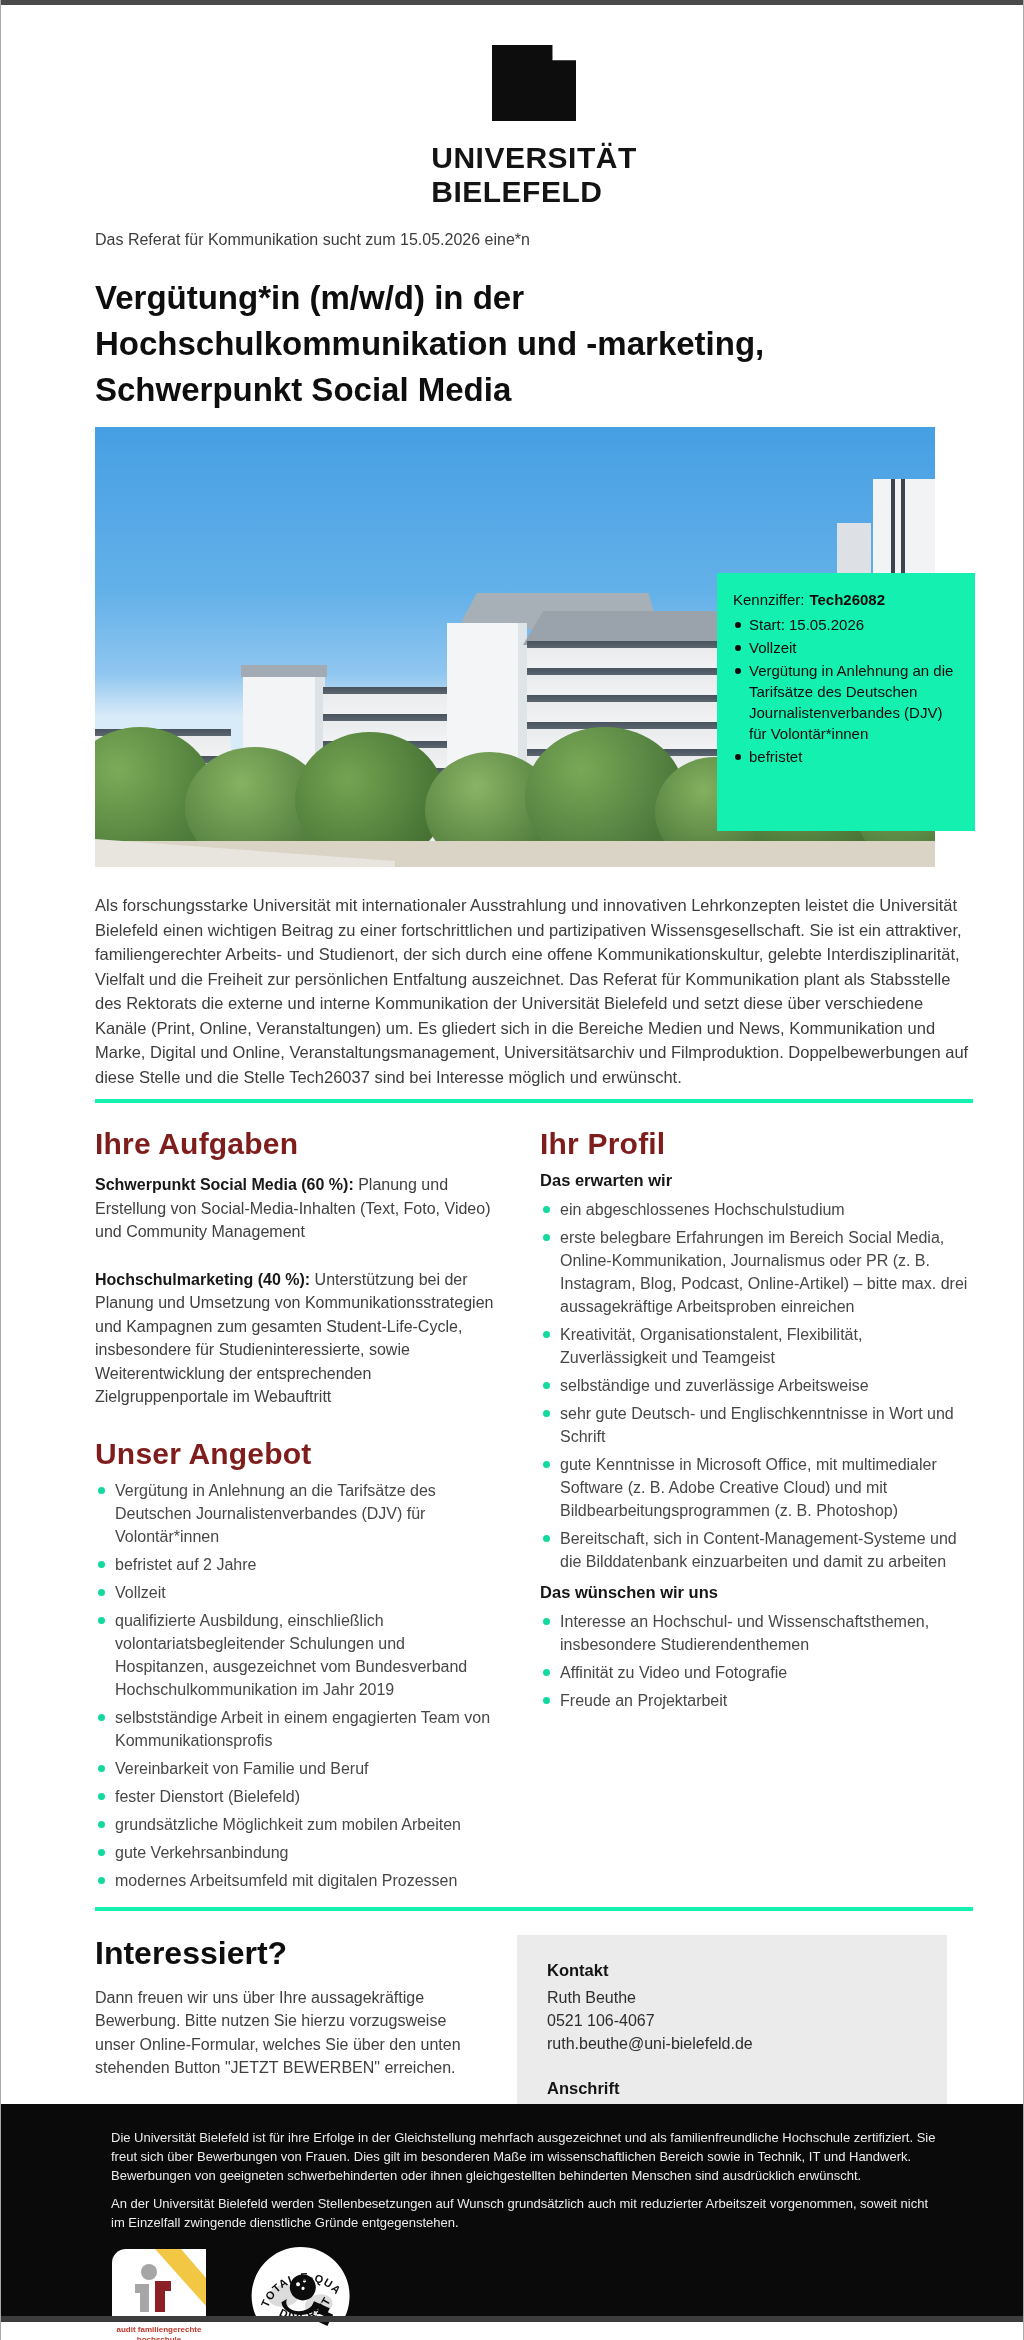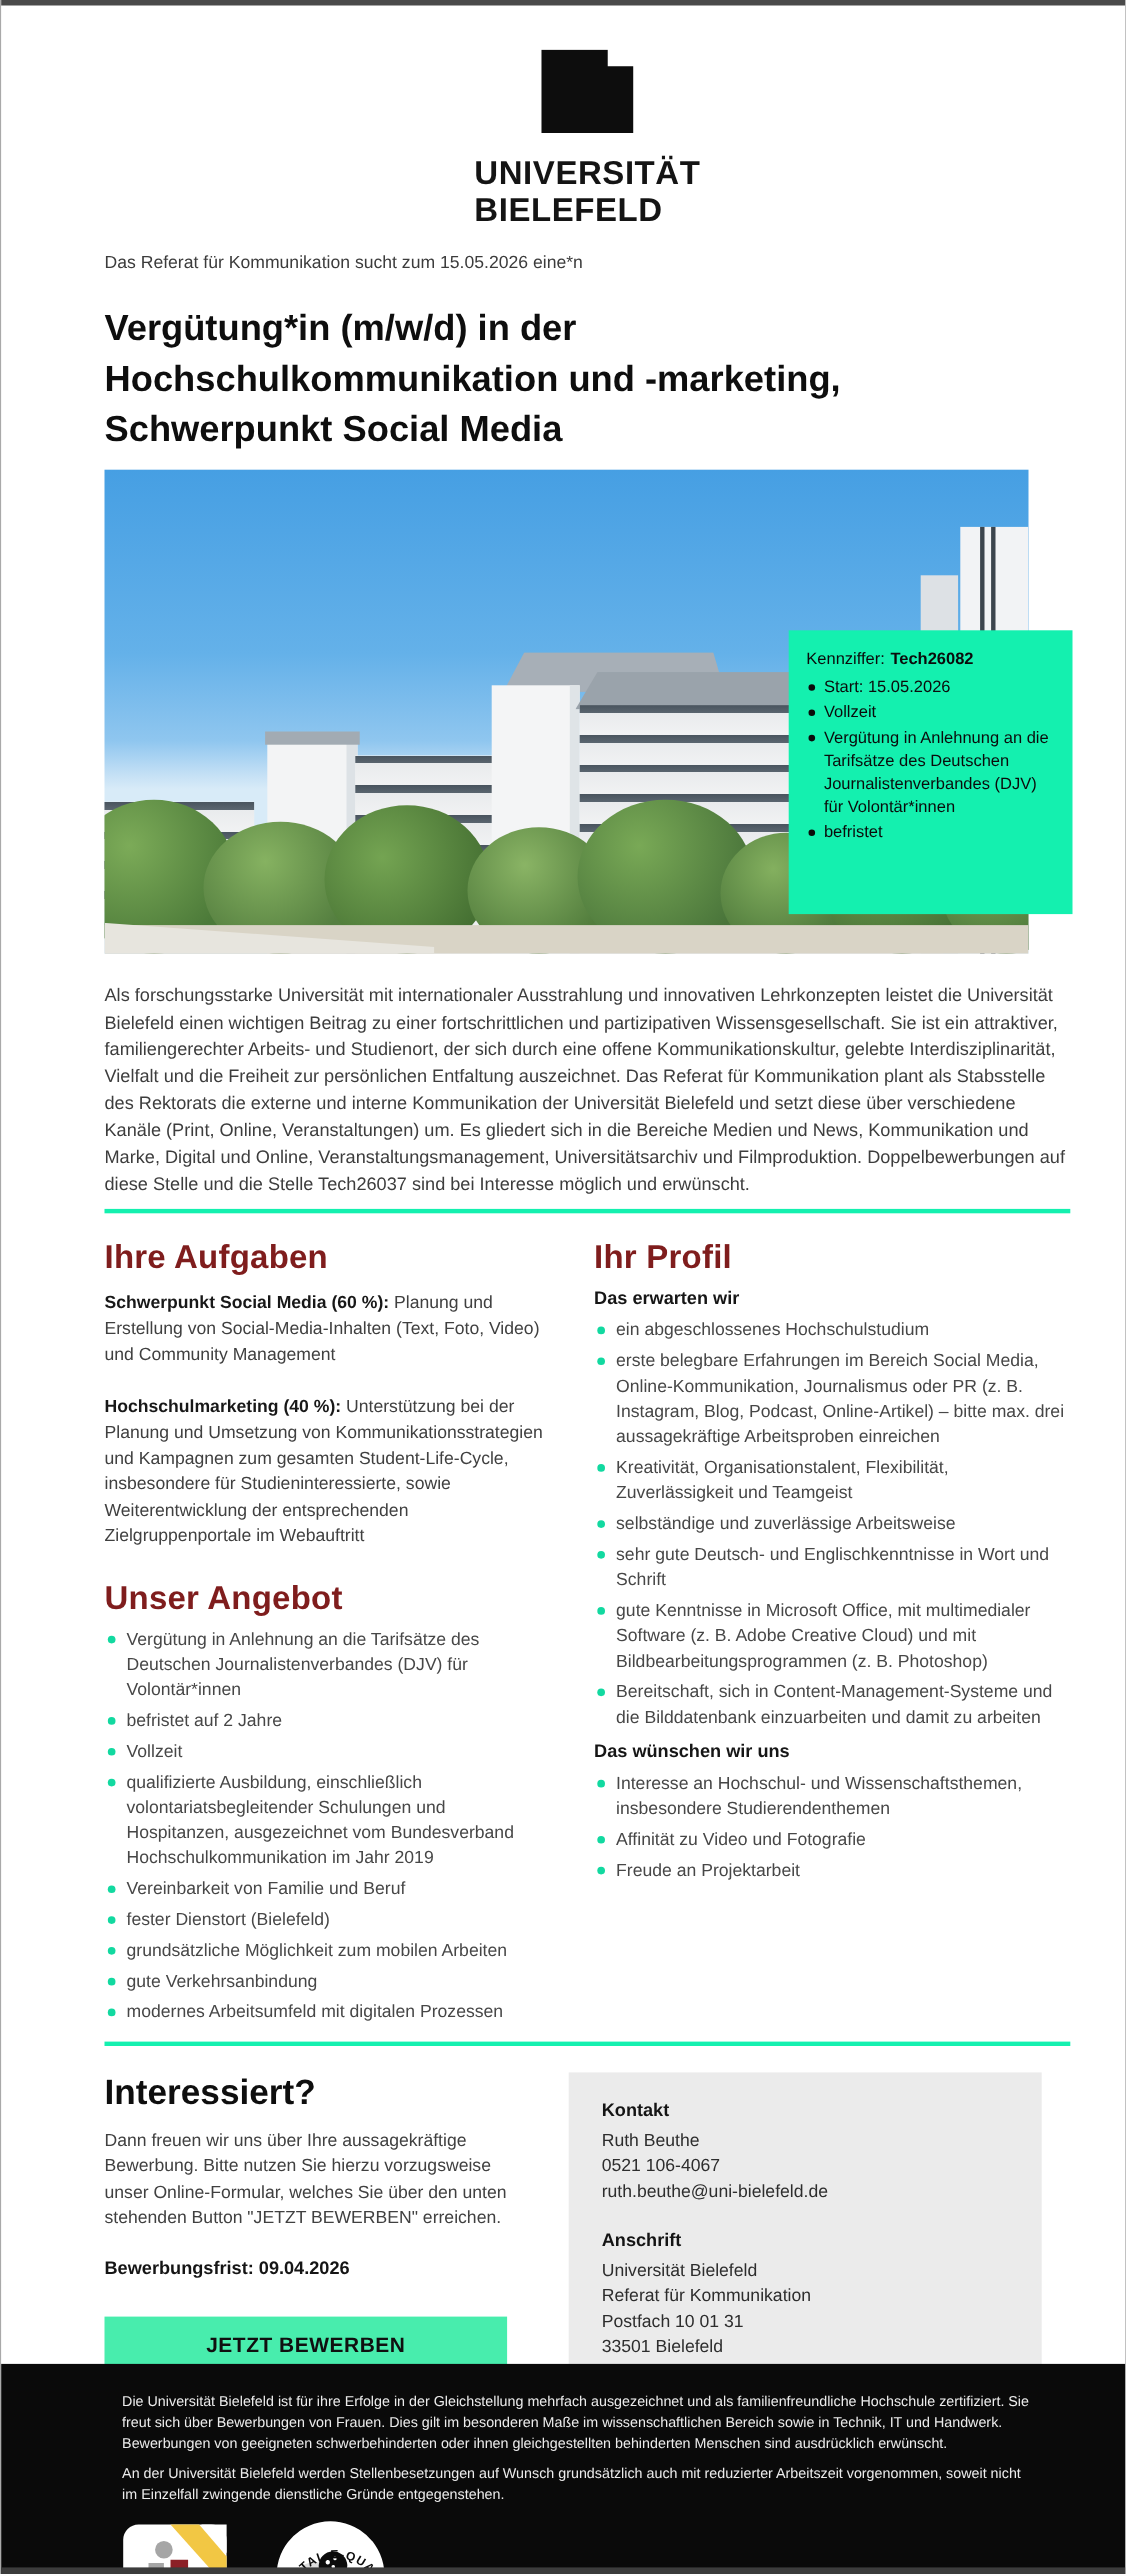--- a/index.html
+++ b/index.html
@@ -73,21 +73,21 @@
   h2.big{font-size:32px;font-weight:700;color:#0e0e0e;}
   .apply-body{margin-top:14px;font-size:16px;line-height:23.5px;}
   .deadline{margin-top:24px;font-size:16.5px;font-weight:700;color:#151515;}
   .apply-btn{display:block;margin-top:34px;width:366px;height:54px;background:var(--accent-button);
     border:none;font-family:inherit;font-size:19px;font-weight:700;letter-spacing:.5px;color:#101010;cursor:pointer;}
   .contact-box{width:430px;background:var(--contact-bg);padding:24px 30px;font-size:16px;line-height:23px;color:#2d2d2d;}
   .contact-box h3{font-size:16.5px;font-weight:700;color:#141414;margin-bottom:4px;}
   .contact-box .block2{margin-top:22px;}
 
   
-  footer{position:absolute;left:0;bottom:0;width:100%;height:191px;background:var(--footer-bg);
+  footer{position:absolute;left:0;bottom:18px;width:100%;height:218px;background:var(--footer-bg);
     color:#ececec;padding:24px 84px 0 110px;}
   footer p{font-size:13px;line-height:19px;margin-bottom:9px;max-width:830px;}
   .badges{display:flex;align-items:center;gap:44px;margin-top:14px;}
   .badge-rot{transform:rotate(-12deg);}
   .bottom-strip{position:absolute;left:0;bottom:0;width:100%;height:6px;background:#3c3c3c;}
 </style>
 </head>
 <body>
 
 <div class="page">
@@ -161,20 +161,21 @@
         <p class="lead-p">
           <b>Hochschulmarketing (40 %):</b><span> Unterstützung bei der Planung und Umsetzung von Kommunikationsstrategien und Kampagnen zum gesamten Student-Life-Cycle, insbesondere für Studieninteressierte, sowie Weiterentwicklung der entsprechenden Zielgruppenportale im Webauftritt</span>
         </p>
         <h2 class="sec offer-h2">Unser Angebot</h2>
         <ul class="green-list">
 
         <li>Vergütung in Anlehnung an die Tarifsätze des Deutschen Journalistenverbandes (DJV) für Volontär*innen</li>
             <li>befristet auf 2 Jahre</li>
             <li>Vollzeit</li>
             <li>qualifizierte Ausbildung, einschließlich volontariatsbegleitender Schulungen und Hospitanzen, ausgezeichnet vom Bundesverband Hochschulkommunikation im Jahr 2019</li>
+            <li>selbstständige Arbeit in einem engagierten Team von Kommunikationsprofis</li>
             <li>Vereinbarkeit von Familie und Beruf</li>
             <li>fester Dienstort (Bielefeld)</li>
             <li>grundsätzliche Möglichkeit zum mobilen Arbeiten</li>
             <li>gute Verkehrsanbindung</li>
             <li>modernes Arbeitsumfeld mit digitalen Prozessen</li>
           </ul>
       </div>
 
       <div class="col-right">
         <h2 class="sec">Ihr Profil</h2>

